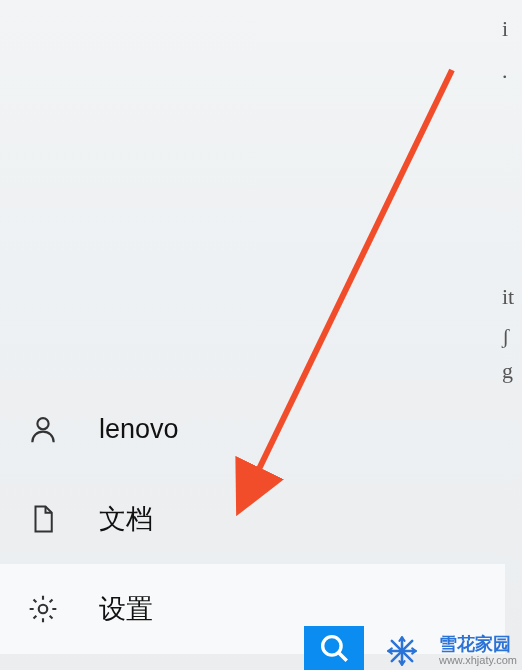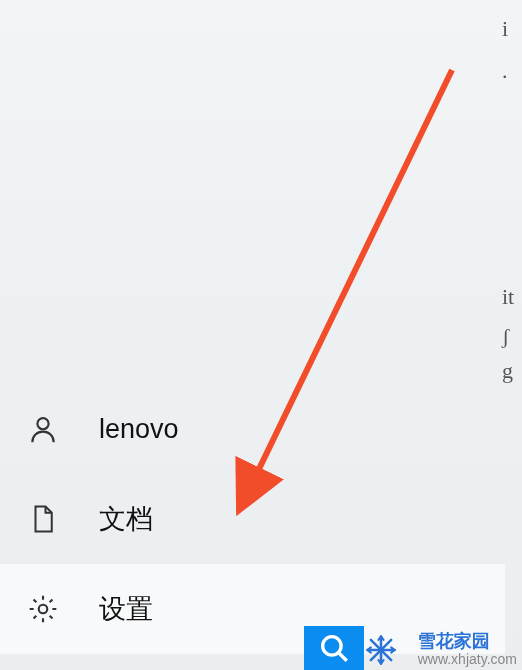--- a/index.html
+++ b/index.html
@@ -69,21 +69,21 @@
       flex-direction: column;
       align-items: flex-start;
     }
     .watermark-title {
       font-size: 18px;
       font-weight: bold;
       color: #2b73d6;
       line-height: 1;
     }
     .watermark-url {
-      font-size: 14px;
+      font-size: 11px;
       color: #888;
       line-height: 1.3;
     }
     .side-chars {
       position: absolute;
       right: 2px;
       top: 0;
       width: 18px;
       font-size: 22px;
       color: #555;

